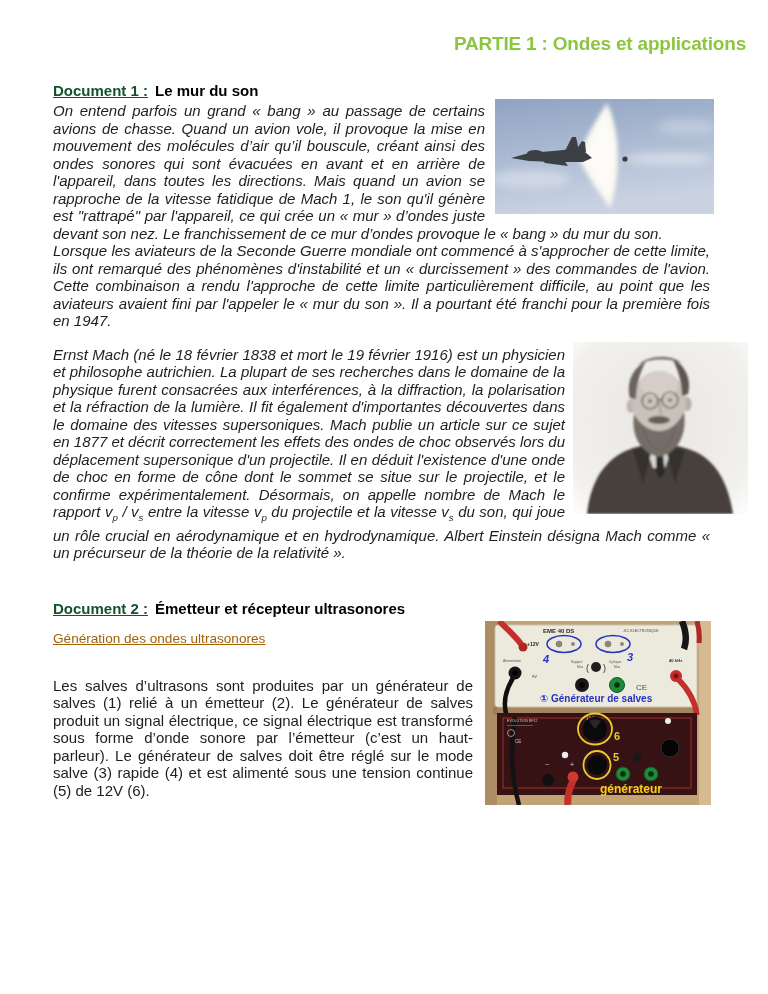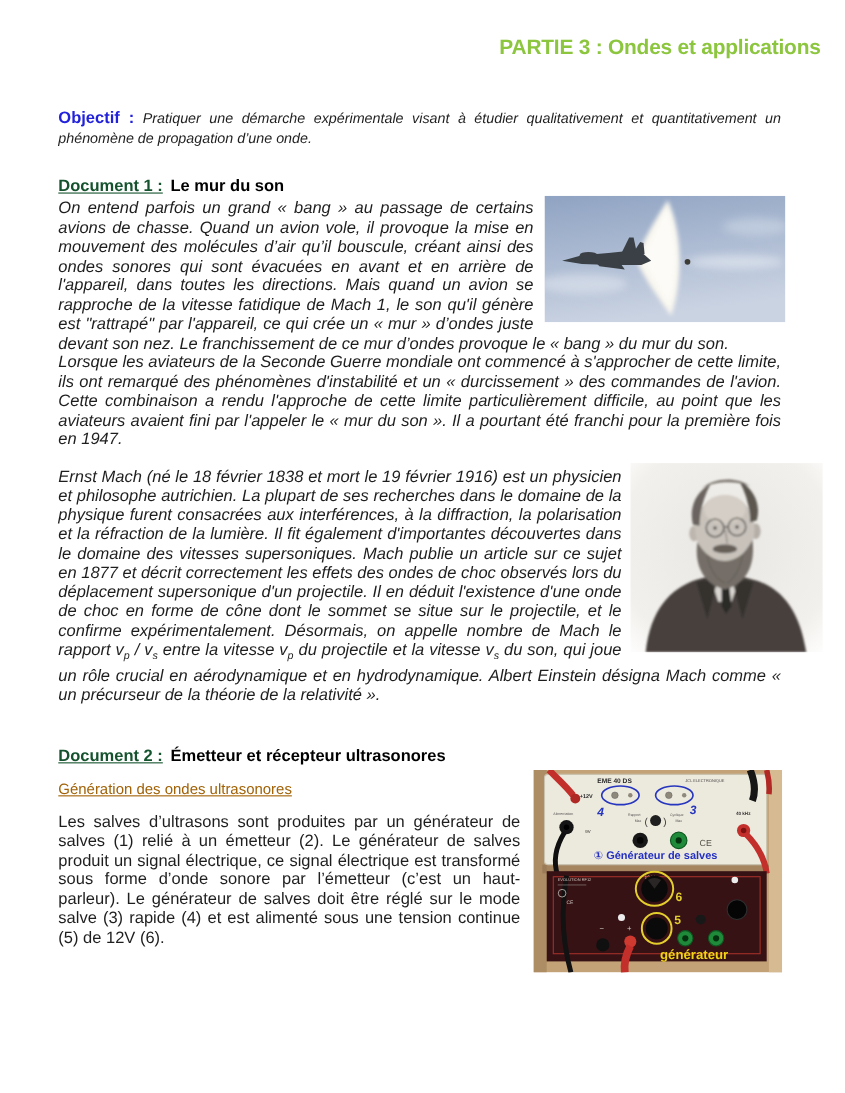--- a/index.html
+++ b/index.html
@@ -27,32 +27,31 @@
   .para2 { }
   .para3 { margin-top:16px; }
   sub { font-size:0.65em; }
 
   .jet-img { float:right; width:219px; height:115px; margin:-3px -4px 4px 10px; }
   .portrait-img { float:right; width:175px; height:172px; margin:-4px -38px 2px 8px; }
 
   .doc2body { margin-top:0; }
   .gen-img { float:right; width:226px; height:184px; margin:-10px -1px 0 12px; }
   .subheading { margin-top:13px; font-size:13.6px; text-decoration:underline; color:#a16207; }
-  .doc2body p.body { margin-top:14px; }
+  .doc2body p.body { margin-top:31px; }
 </style>
 </head>
 <body>
 
 <div class="page">
   <div class="content">
 
-    <div class="hdr">PARTIE 3 : Ondes et applications</div>
-
-
-    <p class="objective"><span class="obj-lbl">Objectif :</span> <span class="it">Pratiquer une démarche expérimentale visant à étudier qualitativement et quantitativement un phénomène de propagation d’une onde.</span></p>
+    <div class="hdr">PARTIE 1 : Ondes et applications</div>
+
+
 
     <div class="docheading">
       <span class="doclabel">Document 1 :</span><span class="doctitle">Le mur du son</span>
     </div>
 
     <p class="body it para1">
       <svg class="jet-img" viewBox="0 0 219 115">
         <defs>
           <linearGradient id="sky" x1="0" y1="0" x2="0.25" y2="1">
             <stop offset="0" stop-color="#8FA3C2"></stop>

